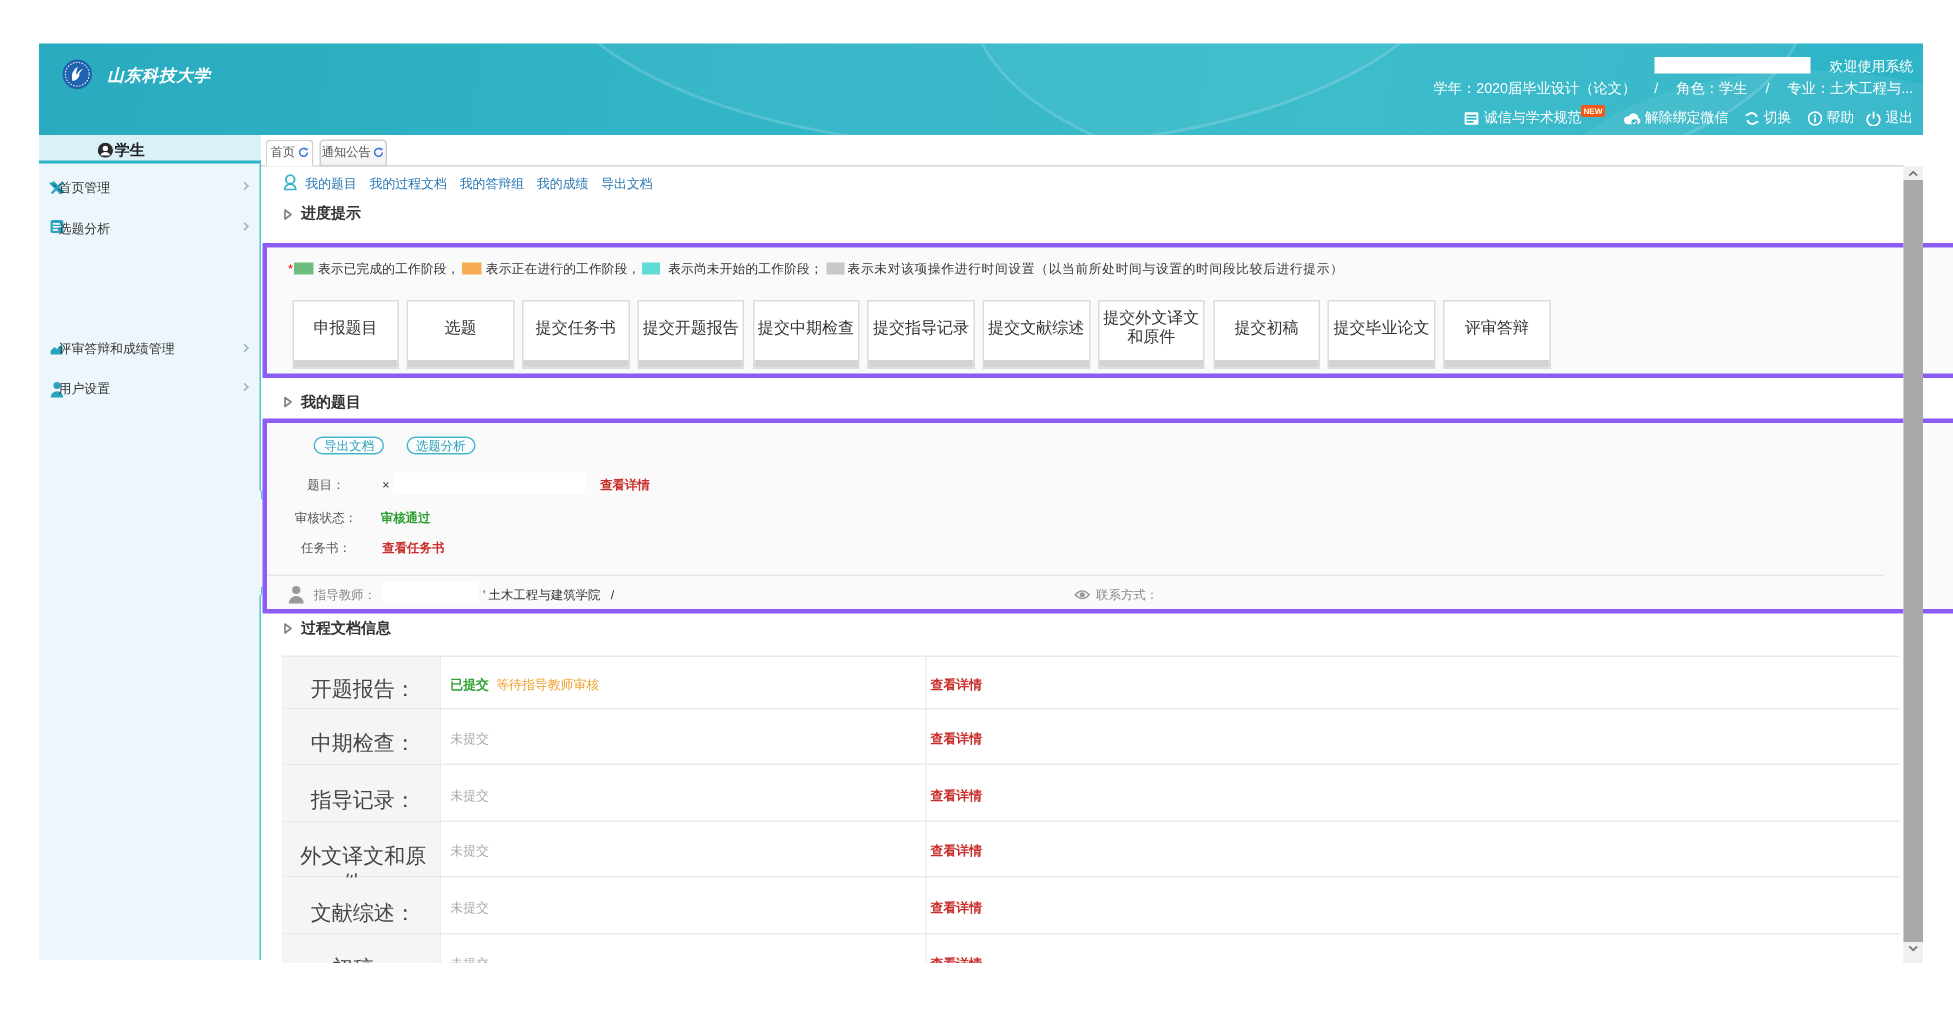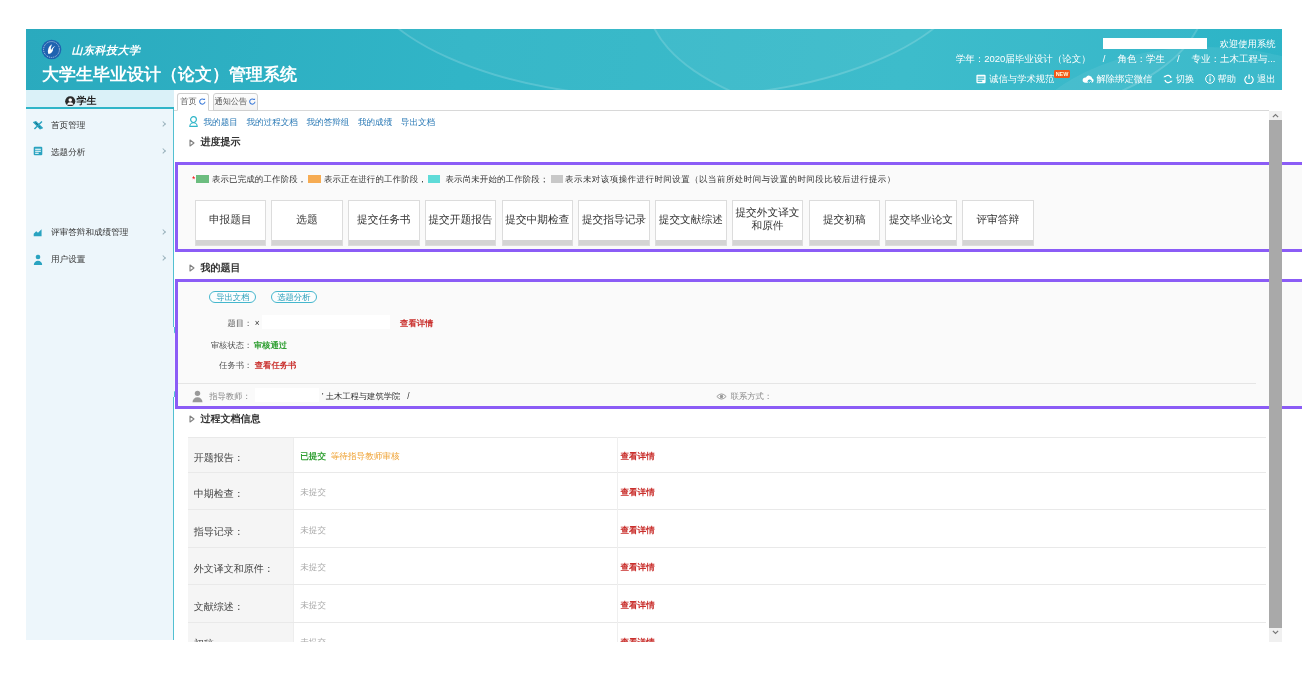--- a/index.html
+++ b/index.html
@@ -17,21 +17,21 @@
 #systitle{position:absolute;left:16px;top:33.5px;color:#fff;font-family:"Liberation Serif",serif;font-size:17px;font-weight:bold;letter-spacing:0px;white-space:nowrap}
 .hrow{position:absolute;right:6.5px;color:#fff;white-space:nowrap;text-align:right}
 #blankname{position:absolute;left:1077px;top:8.8px;width:104px;height:11.4px;background:#fff}
 .hic{display:inline-block;vertical-align:-2px;margin-right:3px}
 
 
 #side{position:absolute;left:26px;top:90.4px;width:147.6px;height:549.8px;background:#edf6fb;border-right:1.2px solid #52c0d2}
 #sidehdr{position:absolute;left:26px;top:90.4px;width:148.8px;height:18.9px;background:#daf1f8;border-bottom:2px solid #2fb5c8;font-weight:bold;font-size:10px;line-height:17px;color:#222}
 #sidehdr .in{position:absolute;left:39px;top:2px}
 .mi{position:absolute;left:26px;width:146px;height:27px}
-.mi .txt{position:absolute;left:25px;top:8.4px;font-size:8.6px;color:#333;line-height:10px}
+.mi .txt{position:absolute;left:13px;top:8.4px;font-size:8.6px;color:#333;line-height:10px}
 .mi .chv{position:absolute;left:135px;top:10.5px;width:4.2px;height:4.2px;border-right:1.1px solid #9bb3bd;border-top:1.1px solid #9bb3bd;transform:rotate(45deg)}
 .mi svg{position:absolute;left:6.5px;top:8px}
 #flap{position:absolute;left:167px;top:327px;width:18px;height:70px}
 #flaptxt{position:absolute;left:174.8px;top:345.5px;width:8px;font-size:7.2px;line-height:8.6px;color:#1d92ac;text-align:center}
 
 
 #tabbar{position:absolute;left:174.4px;top:90.4px;width:1094.6px;height:20.6px;border-bottom:1px solid #d8d8d8;background:#fff}
 .tab{position:absolute;height:17.9px;border:1px solid #cfcfcf;background:#fff;font-size:8.2px;color:#555;text-align:center;border-radius:3px 3px 0 0;line-height:16px;white-space:nowrap}
 #tab1{left:176.8px;top:93.1px;width:32.3px;height:18.4px;border-bottom:1px solid #fff;z-index:2}
 #tab2{left:213px;top:93.1px;width:44.7px;background:linear-gradient(#fdfdfd,#f2f2f2)}
@@ -47,32 +47,32 @@
 .panel{position:absolute;left:175px;width:1288px;background:#fafafa;border:3px solid #8b5cf6}
 .sw{display:inline-block;width:12.5px;height:8.6px;vertical-align:-1px}
 #legend{position:absolute;left:14px;top:9.6px;font-size:8.45px;letter-spacing:.15px;color:#333;white-space:nowrap}
 .card{position:absolute;top:34.9px;width:71.6px;height:46.4px;border:1px solid #dcdcdc;background:#fff}
 .card .lb{position:absolute;left:0;top:-2.5px;width:100%;height:41.4px;display:table}
 .card .lb span{display:table-cell;vertical-align:middle;text-align:center;font-size:10.7px;color:#333;line-height:12.5px}
 .card .bar{position:absolute;left:0;bottom:0;width:100%;height:5px;background:#d4d4d4}
 
 
 .btn{position:absolute;height:11.6px;border:1px solid #45b7cd;border-radius:6px;color:#2ba0ba;font-size:8.3px;text-align:center;line-height:10px;background:#fbfdfe}
-.lbl{position:absolute;text-align:right;color:#555;font-size:8.3px;width:70px}
+.lbl{position:absolute;text-align:center;color:#555;font-size:8.3px;width:70px}
 .val{position:absolute;font-size:8.3px;white-space:nowrap}
 .red{color:#c92f2c;font-weight:bold}
 .green{color:#31a034;font-weight:bold}
 .orange{color:#efa131}
 .gray{color:#a9a9a9}
 
 
 #ptable{position:absolute;left:187.7px;top:436.8px;width:1078px;height:205.2px;overflow:hidden;border-top:1px solid #e9e9e9;background:#fff}
 .trow{position:absolute;left:0;width:1078px;border-bottom:1px solid #e9e9e9}
 .trow .c1{position:absolute;left:0;top:0;width:106.1px;height:100%;background:#f5f5f5;border-right:1px solid #ededed}
-.trow .l{position:absolute;right:975px;width:97px;color:#444;font-size:10px;text-align:left}
+.trow .l{position:absolute;right:975px;width:97px;color:#444;font-size:14px;text-align:center}
 .trow .v{position:absolute;left:112.5px;font-size:8.6px}
 #vline{position:absolute;left:617.3px;top:436.8px;width:1px;height:205.2px;background:#efefef}
 
 
 #sbar{position:absolute;left:1269.3px;top:111.4px;width:12.3px;height:530.4px;background:#f0f0f0}
 #sthumb{position:absolute;left:1269.3px;top:119.5px;width:12.3px;height:508px;background:#a9a9a9}
 .sarr{position:absolute;left:1269.3px;width:12.3px;text-align:center}.sarr svg{display:block;margin:1.5px auto 0}
 </style></head>
 <body>
 <div id="page">
@@ -81,21 +81,20 @@
   <div class="arc1"></div>
       <div class="arc2"></div>
       <div class="arc3"></div>
   <div id="uniline">
     <svg width="21" height="21" viewBox="0 0 22 22" style="vertical-align:-6px;margin-right:10px">
       <circle cx="11" cy="11" r="10.3" fill="#1f63b0"></circle>
       <circle cx="11" cy="11" r="8.3" fill="none" stroke="#fff" stroke-width="0.7" stroke-dasharray="1.1 1"></circle>
       <path d="M7.5 15.5 Q6 9 11.5 5.5 Q9.8 9.5 10.5 11.5 Q12.5 7.5 15 7.5 Q11.8 9.8 12.5 12 Q10.5 16 7.5 15.5 Z" fill="#fff"></path>
     </svg><span id="uniname">山东科技大学</span>
   </div>
-  <div id="systitle">大学生毕业设计（论文）管理系统</div>
   <div class="hrow" style="top:8.6px;font-size:9.3px">欢迎使用系统</div>
   <div id="blankname"></div>
   <div class="hrow" style="top:23.8px;font-size:9.5px">学年：2020届毕业设计（论文）<span style="margin:0 12px">/</span>角色：学生<span style="margin:0 12px">/</span>专业：土木工程与...</div>
   <div class="hrow" style="top:41px;font-size:9.3px">
     <svg class="hic" width="10" height="10" viewBox="0 0 12 12">
           <rect x="0.5" y="1" width="11" height="10" rx="1" fill="#fff"></rect>
           <rect x="2" y="3" width="8" height="1.4" fill="#2fb5c8"></rect>
           <rect x="2" y="5.5" width="8" height="1.4" fill="#2fb5c8"></rect>
           <rect x="2" y="8" width="5.5" height="1.4" fill="#2fb5c8"></rect>
         </svg>诚信与学术规范<svg style="vertical-align:3.5px;margin-right:6px" width="16" height="8" viewBox="0 0 22 11">

